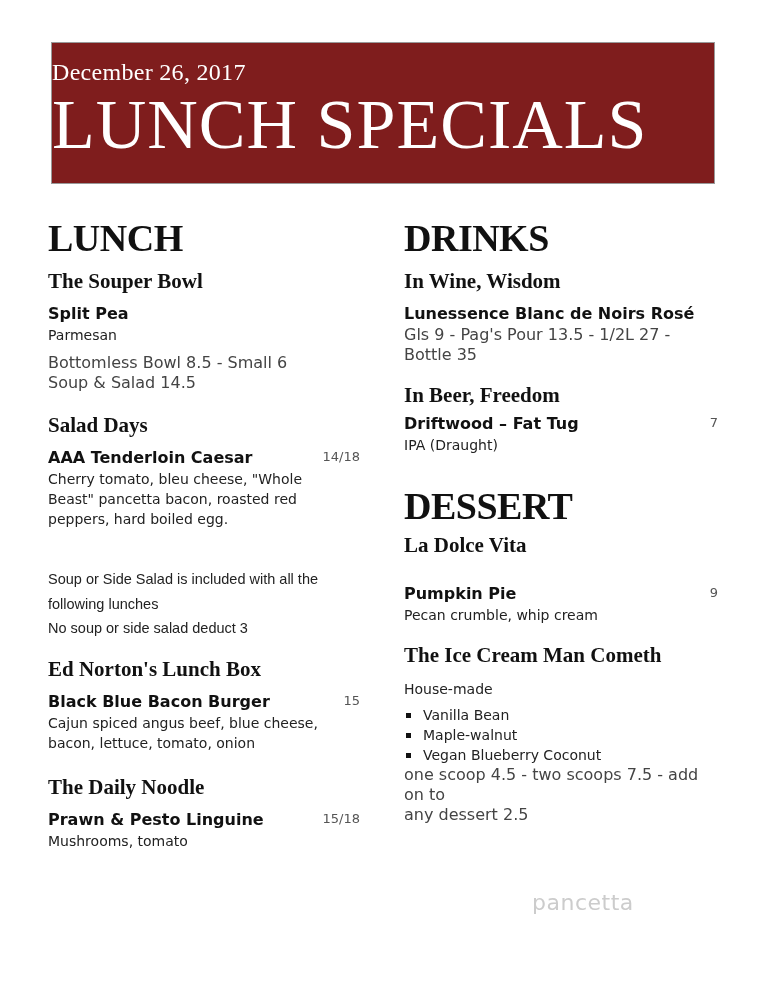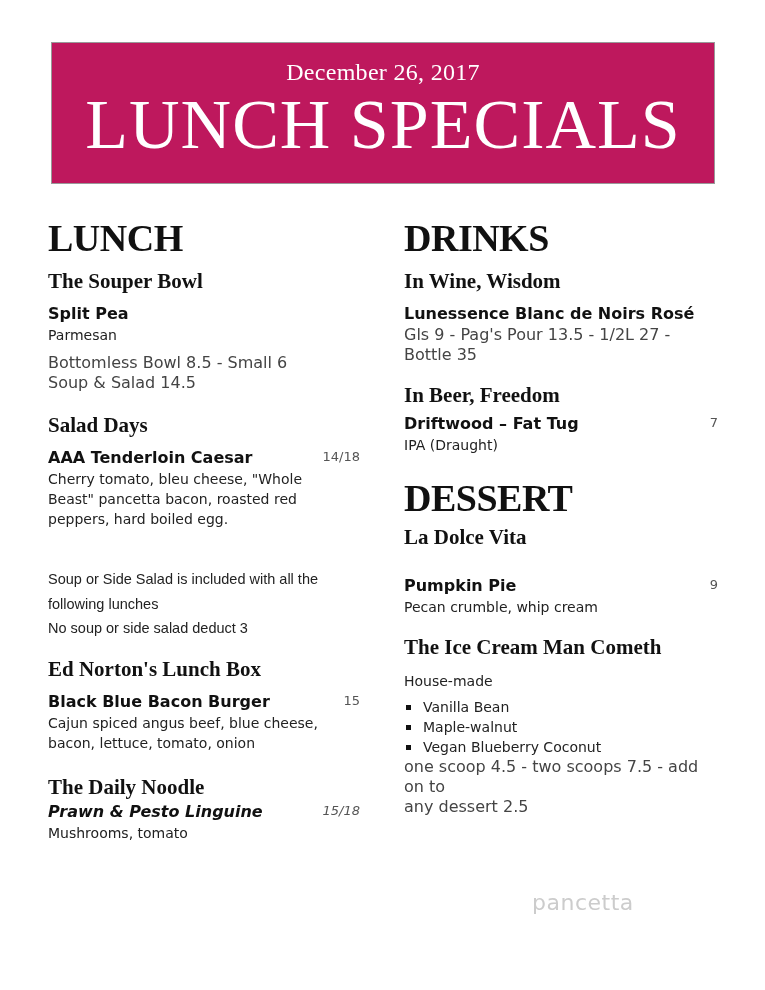--- a/index.html
+++ b/index.html
@@ -1,17 +1,17 @@
 <!DOCTYPE html>
 <html><head>
 <meta charset="utf-8">
 <style>
   html, body { margin:0; padding:0; background:#fff; }
   body { width:765px; height:990px; position:relative; overflow:hidden; color:#111; font-family:"Liberation Sans", sans-serif; }
-  .banner { position:absolute; left:51px; top:42px; width:664px; height:142px; background:#be185d; color:#fff; text-align:center; border:1px solid #999; box-sizing:border-box; }
+  .banner { position:absolute; left:51px; top:42px; width:664px; height:142px; background:#7f1d1d; color:#fff; border:1px solid #999; box-sizing:border-box; }
   .banner .date { font-family:"Liberation Serif", serif; font-size:24px; margin-top:16px; letter-spacing:0.3px; }
   .banner .title { font-family:"Liberation Serif", serif; font-size:70px; line-height:70px; margin-top:4px; letter-spacing:1px; }
   .col { position:absolute; top:215px; }
   .col.left { left:48px; width:320px; }
   .col.right { left:404px; width:318px; }
   .sec-title { font-family:"Liberation Serif", serif; font-weight:bold; font-size:38px; line-height:46px; margin:0; letter-spacing:-0.5px; }
   .cat-title { font-family:"Liberation Serif", serif; font-weight:bold; font-size:21px; line-height:28px; margin:0; }
   .item-row { display:flex; justify-content:space-between; align-items:flex-start; }
   .item-name { font-family:"DejaVu Sans", sans-serif; font-weight:bold; font-size:16px; line-height:22px; }
   .price { font-family:"DejaVu Sans", sans-serif; font-size:13px; color:#555; padding-top:2px; }
@@ -67,21 +67,21 @@
     <div class="item-row" style="margin-top:8px;">
       <span class="item-name">Black Blue Bacon Burger</span>
       <span class="price" style="margin-right:8px;">15</span>
     </div>
     <div class="desc">Cajun spiced angus beef, blue cheese,</div>
     <div class="desc">bacon, lettuce, tomato, onion</div>
   </div>
 
   <div style="margin-top:20px;">
     <h2 class="cat-title">The Daily Noodle</h2>
-    <div class="item-row" style="font-style:italic;">
+    <div class="item-row" style="margin-top:8px;">
       <span class="item-name">Prawn &amp; Pesto Linguine</span>
       <span class="price" style="margin-right:8px;">15/18</span>
     </div>
     <div class="desc">Mushrooms, tomato</div>
   </div>
 </div>
 
 <div class="col right">
   <h1 class="sec-title">DRINKS</h1>
 
@@ -95,21 +95,21 @@
 
   <div style="margin-top:16px;">
     <h2 class="cat-title">In Beer, Freedom</h2>
     <div class="item-row" style="margin-top:4px;">
       <span class="item-name">Driftwood – Fat Tug</span>
       <span class="price" style="margin-right:4px;">7</span>
     </div>
     <div class="desc">IPA (Draught)</div>
   </div>
 
-  <h1 class="sec-title" style="margin-top:20px;">DESSERT</h1>
+  <h1 class="sec-title" style="margin-top:28px;">DESSERT</h1>
 
   <div style="margin-top:2px;">
     <h2 class="cat-title">La Dolce Vita</h2>
     <div class="item-row" style="margin-top:24px;">
       <span class="item-name">Pumpkin Pie</span>
       <span class="price" style="margin-right:4px;">9</span>
     </div>
     <div class="desc">Pecan crumble, whip cream</div>
   </div>
 

